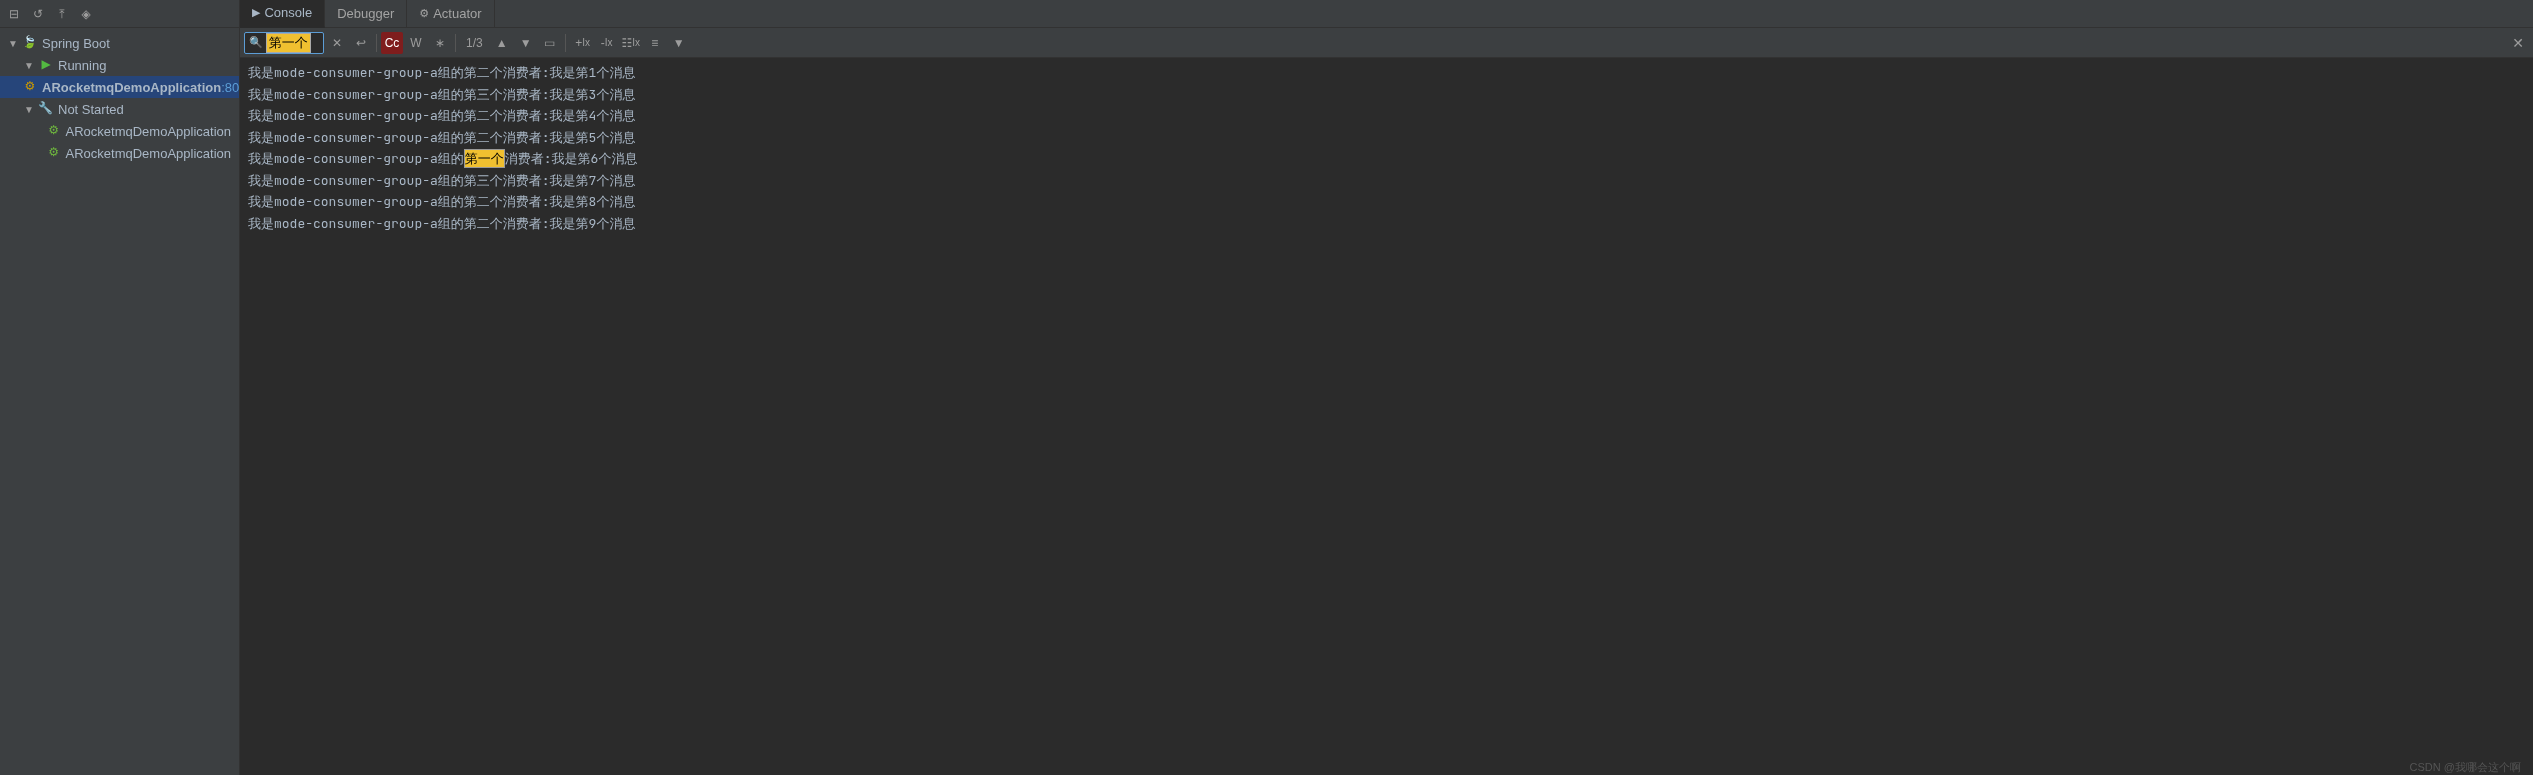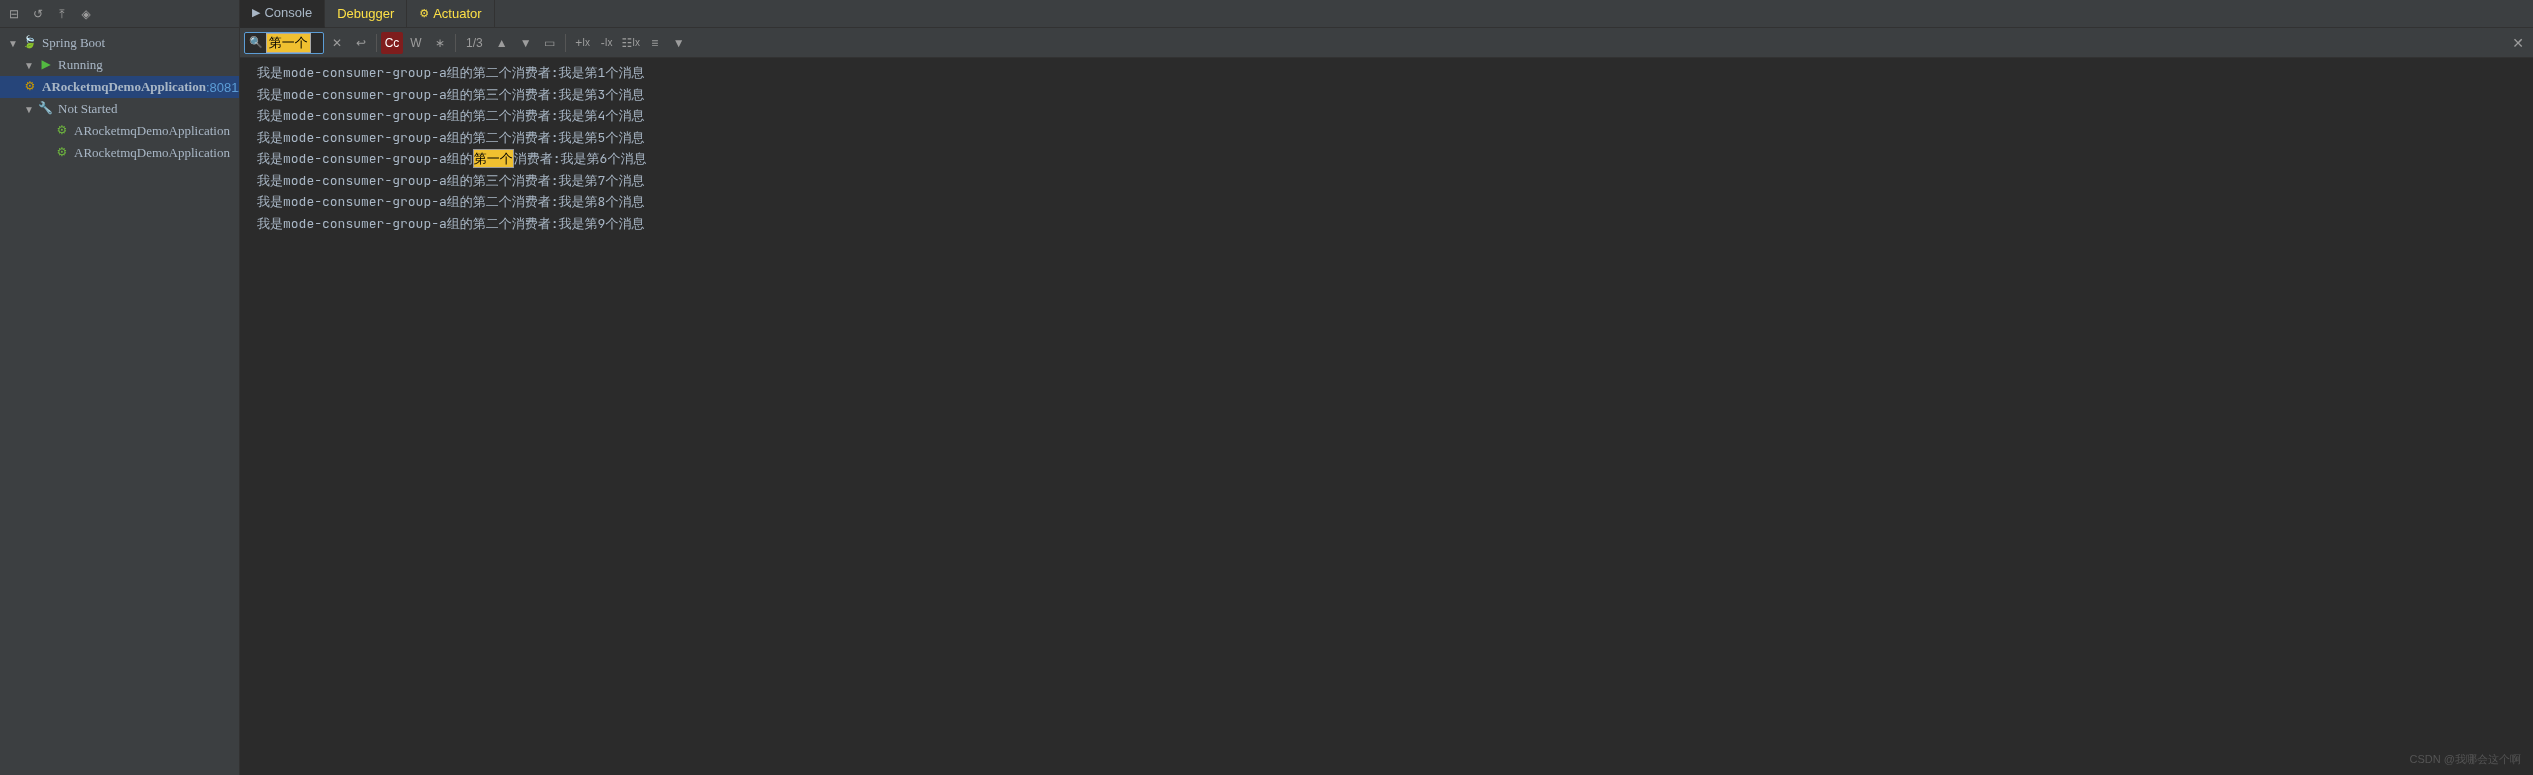--- a/index.html
+++ b/index.html
@@ -82,21 +82,20 @@
       height: 16px;
       margin-right: 4px;
       flex-shrink: 0;
       text-align: center;
       font-size: 12px;
     }
 
     .tree-label {
       font-size: 13px;
       color: #a9b7c6;
-      font-family: Liberation Serif, serif;
     }
 
     .tree-label-bold {
       font-weight: bold;
       color: #a9b7c6;
     }
 
     .tree-label-link {
       color: #5c9dd6;
       text-decoration: none;
@@ -121,21 +120,21 @@
       height: 28px;
       flex-shrink: 0;
     }
 
     .tab {
       display: flex;
       align-items: center;
       padding: 0 12px;
       height: 28px;
       cursor: pointer;
-      color: #fde047;
+      color: #a3a3a3;
       font-size: 13px;
       border-right: 1px solid #323232;
       gap: 4px;
     }
 
     .tab.active {
       color: #a9b7c6;
       background: #2b2b2b;
       border-bottom: 2px solid #2b2b2b;
     }
@@ -236,21 +235,21 @@
       justify-content: center;
       color: #9d9d9d;
       cursor: pointer;
       font-size: 14px;
     }
 
     
     .console-output {
       flex: 1;
       overflow-y: auto;
-      padding: 4px 17px;
+      padding: 4px 8px;
       font-family: 'JetBrains Mono', 'Consolas', 'Courier New', monospace;
       font-size: 13px;
       line-height: 1.5;
       color: #a9b7c6;
       background: #2b2b2b;
     }
 
     .console-line {
       white-space: pre-wrap;
       padding: 1px 0;
@@ -259,21 +258,21 @@
 
     .highlight-yellow {
       background: #f0c030;
       color: #000;
       border: 1px solid #999;
     }
 
     
     .watermark {
       position: fixed;
-      bottom: 8px;
+      bottom: 0;
       right: 12px;
       font-size: 11px;
       color: #555;
     }
   </style>
 </head>
 <body>
 
 <div class="sidebar">
   <div class="sidebar-toolbar">

